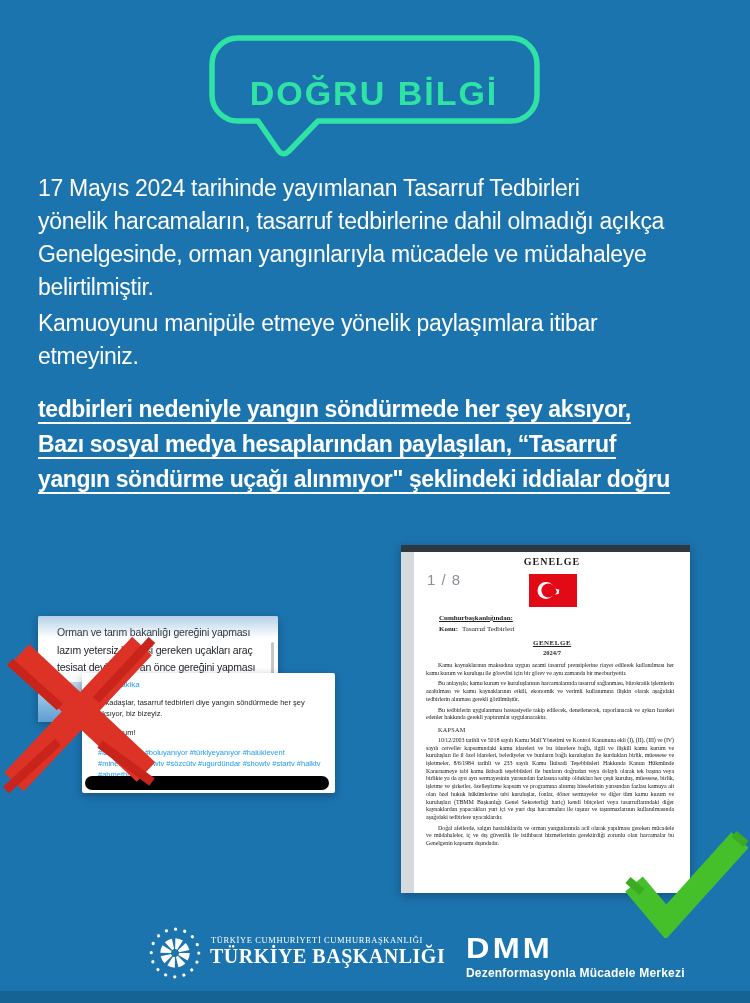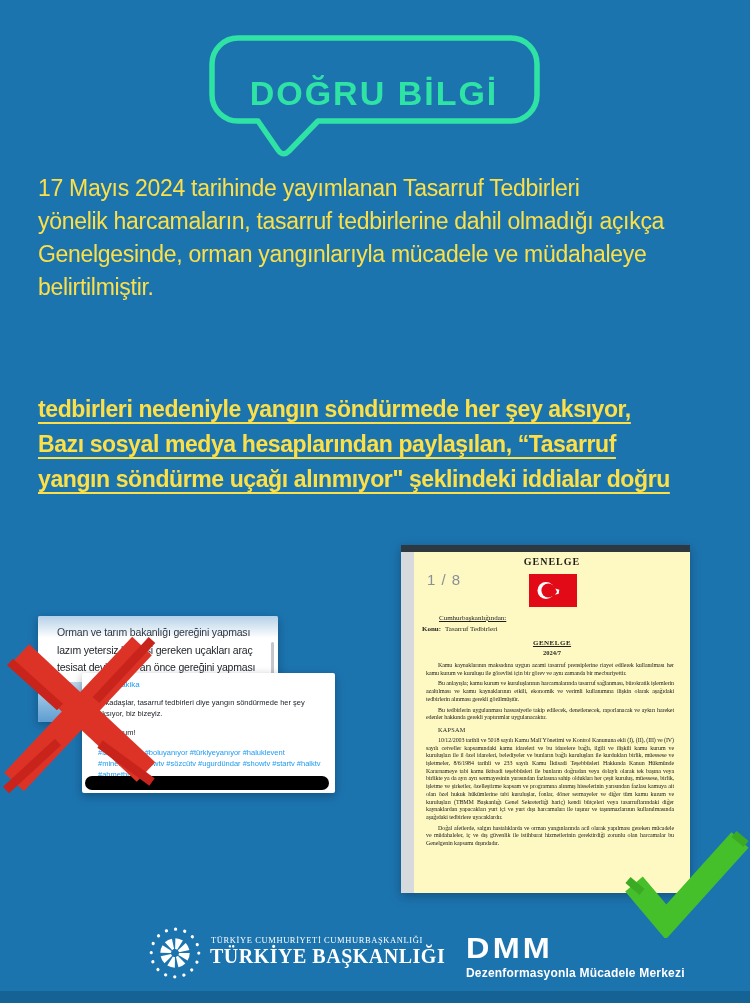--- a/index.html
+++ b/index.html
@@ -13,21 +13,21 @@
   }
   
   .bubble-svg{position:absolute;left:206px;top:32px;width:336px;height:132px;}
   .badge-title{
     position:absolute;left:206px;top:74px;width:336px;
     text-align:center;
     color:#2fe3a4;
     font-size:34px;font-weight:800;letter-spacing:2px;
   }
   
-  .statement{position:absolute;left:38px;color:#fde047;}
+  .statement{position:absolute;left:38px;color:#ffffff;}
   .statement .line{
     font-size:23px;line-height:33px;letter-spacing:-0.3px;white-space:nowrap;
   }
   .p1{top:172px;}
   .p2{top:307px;}
   .claim{top:392px;}
   .claim .line{
     font-weight:700;font-size:23px;letter-spacing:-0.4px;line-height:35px;
     text-decoration:underline;text-decoration-thickness:2px;text-underline-offset:5px;
   }
@@ -48,31 +48,31 @@
   .card2 .inner{padding:7px 10px 0 16px;}
   .hashtag{color:#1d9bf0;}
   .t2-top{font-size:8px;margin:0 0 8px 0;}
   .t2-text{font-size:7.5px;line-height:11px;color:#1b2026;margin:0 0 9px 0;width:225px;}
   .t2-status{font-size:7.5px;color:#1b2026;margin:0 0 10px 0;}
   .t2-tags{font-size:7.5px;line-height:11px;width:228px;margin:0;}
   .redaction{position:absolute;left:3px;right:6px;bottom:3px;height:14px;background:#000;border-radius:9px;}
   .cross-svg{position:absolute;left:0px;top:632px;width:168px;height:162px;}
   
   .doc{position:absolute;left:401px;top:545px;width:289px;height:348px;
-    background:#fef9c3;box-shadow:0 3px 10px rgba(0,20,40,.35);
+    background:#ffffff;box-shadow:0 3px 10px rgba(0,20,40,.35);
     font-family:"Liberation Serif", serif;color:#1d1d1d;}
   .doc-topbar{position:absolute;left:0;top:0;right:0;height:7px;background:#2e3840;}
   .doc-edge{position:absolute;left:0;top:7px;bottom:0;width:13px;background:#d7dadc;}
   .doc-title-top{position:absolute;left:13px;right:0;top:11px;text-align:center;
     font-size:10px;font-weight:700;letter-spacing:1px;}
   .doc-page{position:absolute;left:26px;top:26px;font-family:"Liberation Sans",sans-serif;
     font-size:15px;color:#8a9097;letter-spacing:1px;}
   .flag-svg{position:absolute;left:128px;top:29px;width:48px;height:33px;}
-  .doc-from{position:absolute;left:38px;top:69px;font-size:7px;font-weight:400;text-decoration:underline;}
-  .doc-subject{position:absolute;left:21px;top:80px;font-size:7px;}
+  .doc-from{position:absolute;left:38px;top:69px;font-size:7px;font-weight:700;text-decoration:underline;}
+  .doc-subject{position:absolute;left:38px;top:80px;font-size:7px;}
   .doc-subject b{margin-right:4px;}
   .doc-title-mid{position:absolute;left:13px;right:0;top:94px;text-align:center;
     font-size:7px;font-weight:700;text-decoration:underline;letter-spacing:.5px;}
   .doc-number{position:absolute;left:13px;right:0;top:104px;text-align:center;font-size:6.5px;font-weight:700;}
   .doc-body{position:absolute;left:25px;right:16px;top:117px;}
   .doc-body p{
     margin:0 0 3px 0;font-size:6px;line-height:7.7px;letter-spacing:-0.1px;
     text-align:justify;text-indent:12px;
   }
   .doc-kapsam{margin:4px 0 4px 12px;font-size:6.2px;font-weight:400;letter-spacing:.3px;}
@@ -97,20 +97,24 @@
   <svg class="bubble-svg" viewBox="0 0 336 132">
     <path d="M 32 6 H 305 A 26 26 0 0 1 331 32 V 63 A 26 26 0 0 1 305 89 H 112 L 83 119 Q 77 125 72 118 L 52 89 H 32 A 26 26 0 0 1 6 63 V 32 A 26 26 0 0 1 32 6 Z" fill="none" stroke="#2fe3a4" stroke-width="5.5" stroke-linejoin="round"></path>
   </svg>
   <div class="badge-title">DOĞRU BİLGİ</div>
 
   <div class="statement p1">
     <div class="line">17 Mayıs 2024 tarihinde yayımlanan Tasarruf Tedbirleri</div>
     <div class="line">yönelik harcamaların, tasarruf tedbirlerine dahil olmadığı açıkça</div>
     <div class="line">Genelgesinde, orman yangınlarıyla mücadele ve müdahaleye</div>
     <div class="line">belirtilmiştir.</div>
+  </div>
+  <div class="statement p2">
+    <div class="line">Kamuoyunu manipüle etmeye yönelik paylaşımlara itibar</div>
+    <div class="line">etmeyiniz.</div>
   </div>
   <div class="statement claim">
     <div class="line">tedbirleri nedeniyle yangın söndürmede her şey aksıyor,</div>
     <div class="line">Bazı sosyal medya hesaplarından paylaşılan, “Tasarruf</div>
     <div class="line">yangın söndürme uçağı alınmıyor" şeklindeki iddialar doğru</div>
   </div>
 
   <div class="tweet-card card1">
     <div class="grad-top"></div>
     <div class="txt">Orman ve tarım bakanlığı gereğini yapması lazım yetersiz bütçesi gereken uçakları araç tesisat devletin bir an önce gereğini yapması lazım. İktidarın tasarruf tedbirleri çerçevesinde</div>

